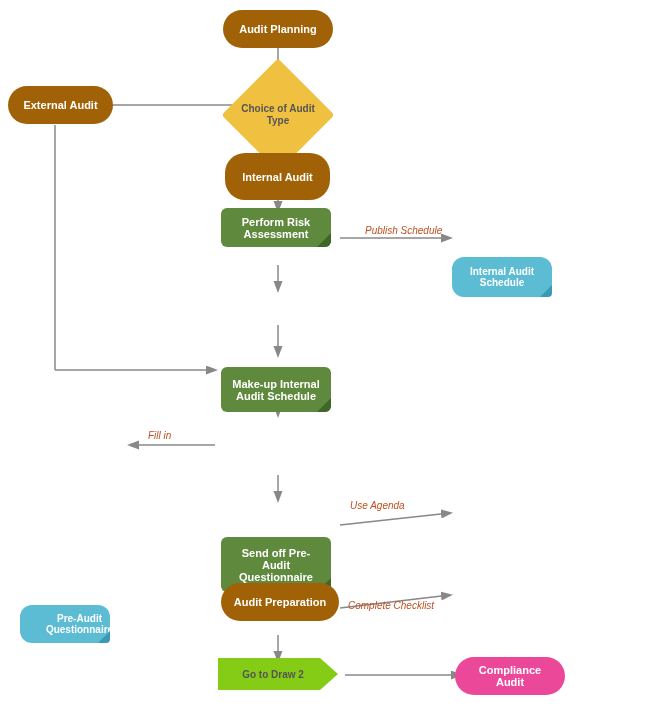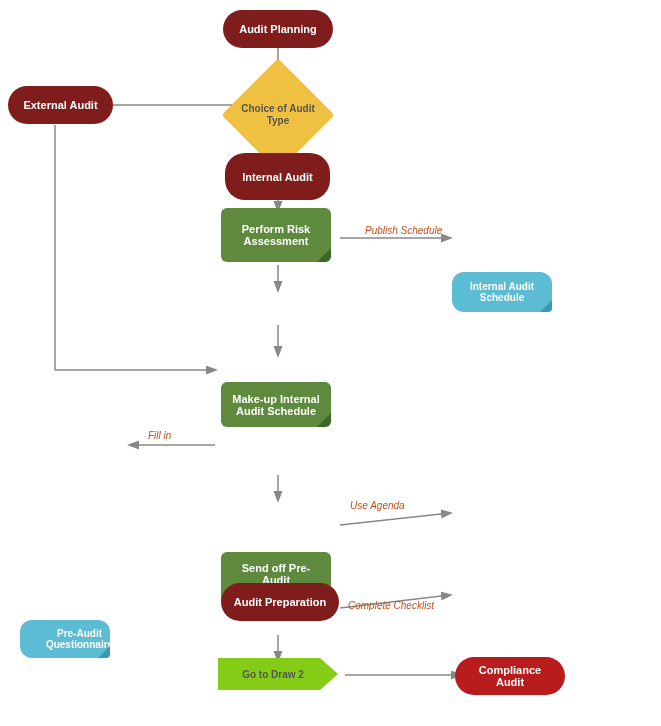--- a/index.html
+++ b/index.html
@@ -21,21 +21,21 @@
       position: absolute;
       display: flex;
       align-items: center;
       justify-content: center;
       text-align: center;
       font-size: 11px;
       font-weight: bold;
     }
     .rounded-rect {
       border-radius: 20px;
-      background: #7f1d1d;
+      background: #a16207;
       color: #fff;
       padding: 6px 10px;
     }
     .dark-rect-folded {
       border-radius: 6px;
       background: #5f8a3e;
       color: #fff;
       padding: 6px 8px;
       position: relative;
       overflow: visible;
@@ -87,21 +87,21 @@
     .arrow-shape {
       background: #84cc16;
       color: #555;
       font-size: 10px;
       font-weight: bold;
       clip-path: polygon(0 0, 85% 0, 100% 50%, 85% 100%, 0 100%);
       padding: 6px 20px 6px 10px;
       border-radius: 0;
     }
     .pentagon-right {
-      background: #b91c1c;
+      background: #ec4899;
       color: #fff;
       border-radius: 20px;
       padding: 6px 12px;
       text-align: center;
     }
     svg.lines {
       position: absolute;
       top: 0;
       left: 0;
       width: 661px;
@@ -171,21 +171,21 @@
   </div>
 
   <div class="node rounded-rect" style="width:105px;height:38px;left:8px;top:86px;font-size:11px;">
     <span>External Audit</span>
   </div>
 
   <div class="node rounded-rect" style="width:105px;height:47px;left:225px;top:153px;">
     <span>Internal Audit</span>
   </div>
 
-  <div class="node dark-rect-folded" style="width:110px;height:54px;left:221px;top:208px;">
+  <div class="node dark-rect-folded" style="width:110px;height:39px;left:221px;top:208px;">
     <span style="font-size:11px;">Perform Risk
 Assessment</span>
   </div>
 
   <div class="node blue-tab" style="width:100px;height:40px;left:452px;top:218px;">
     <span>Internal Audit
 Schedule</span>
   </div>
 
   <div class="node dark-rect-folded" style="width:110px;height:45px;left:221px;top:288px;">

